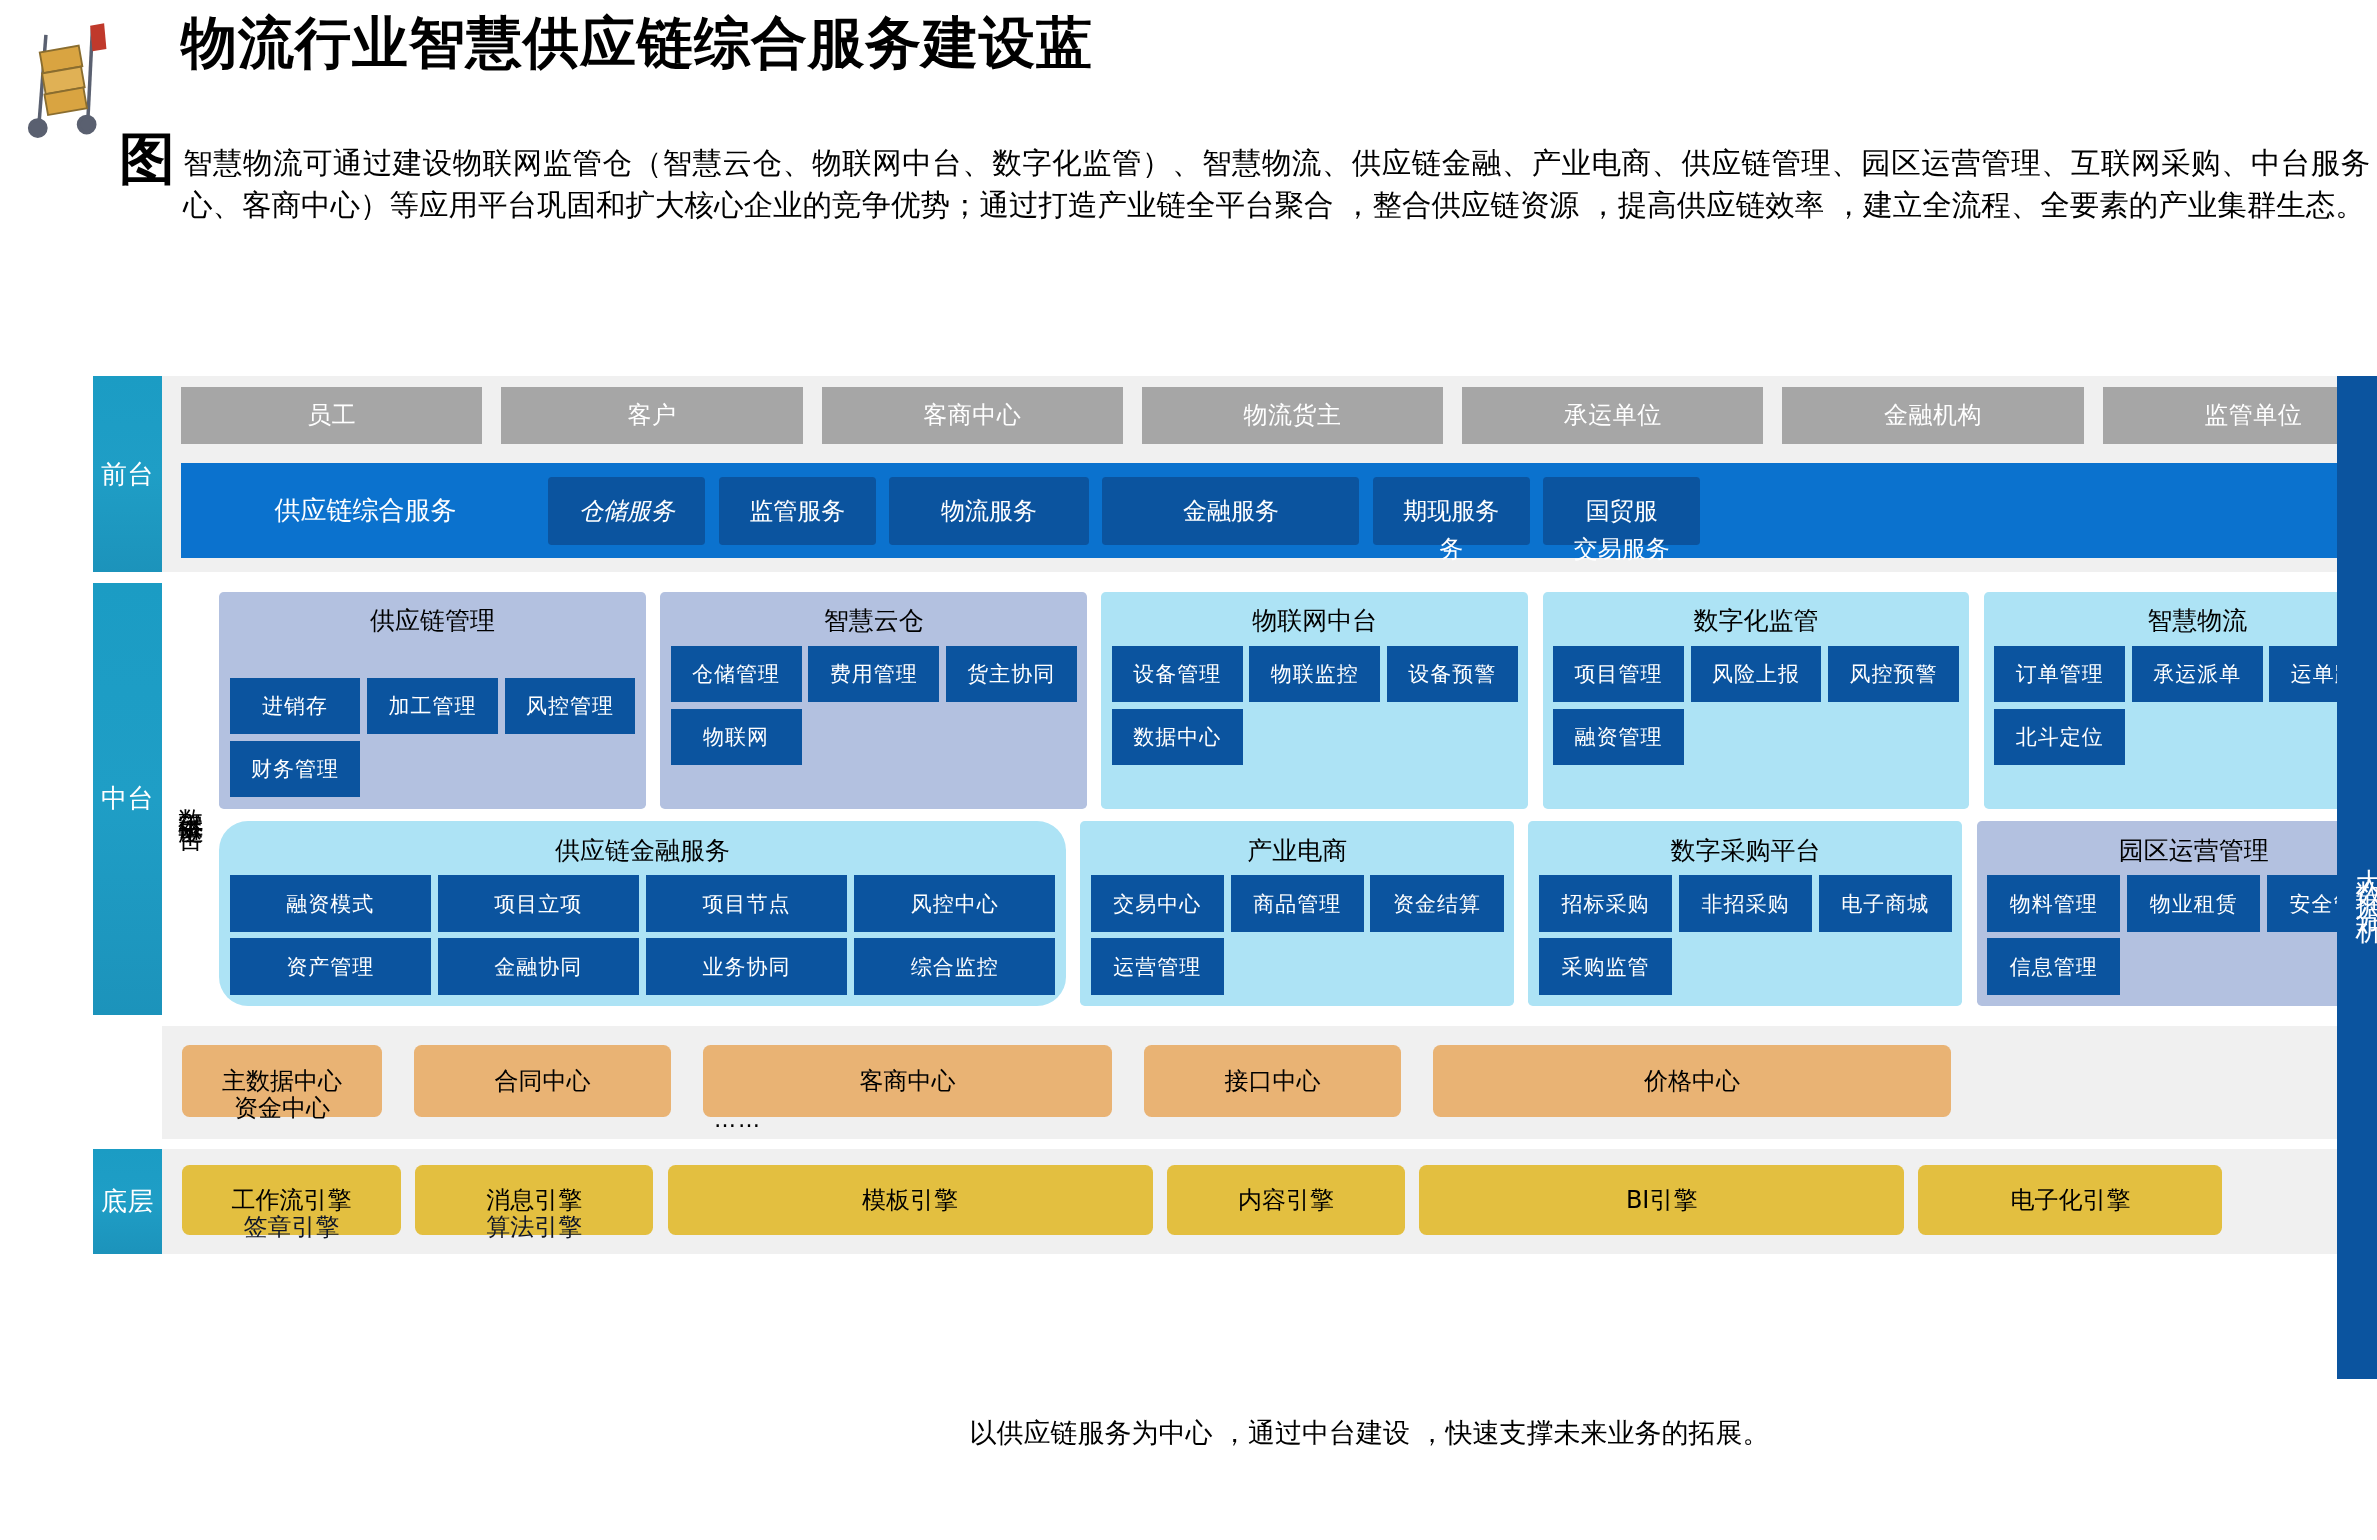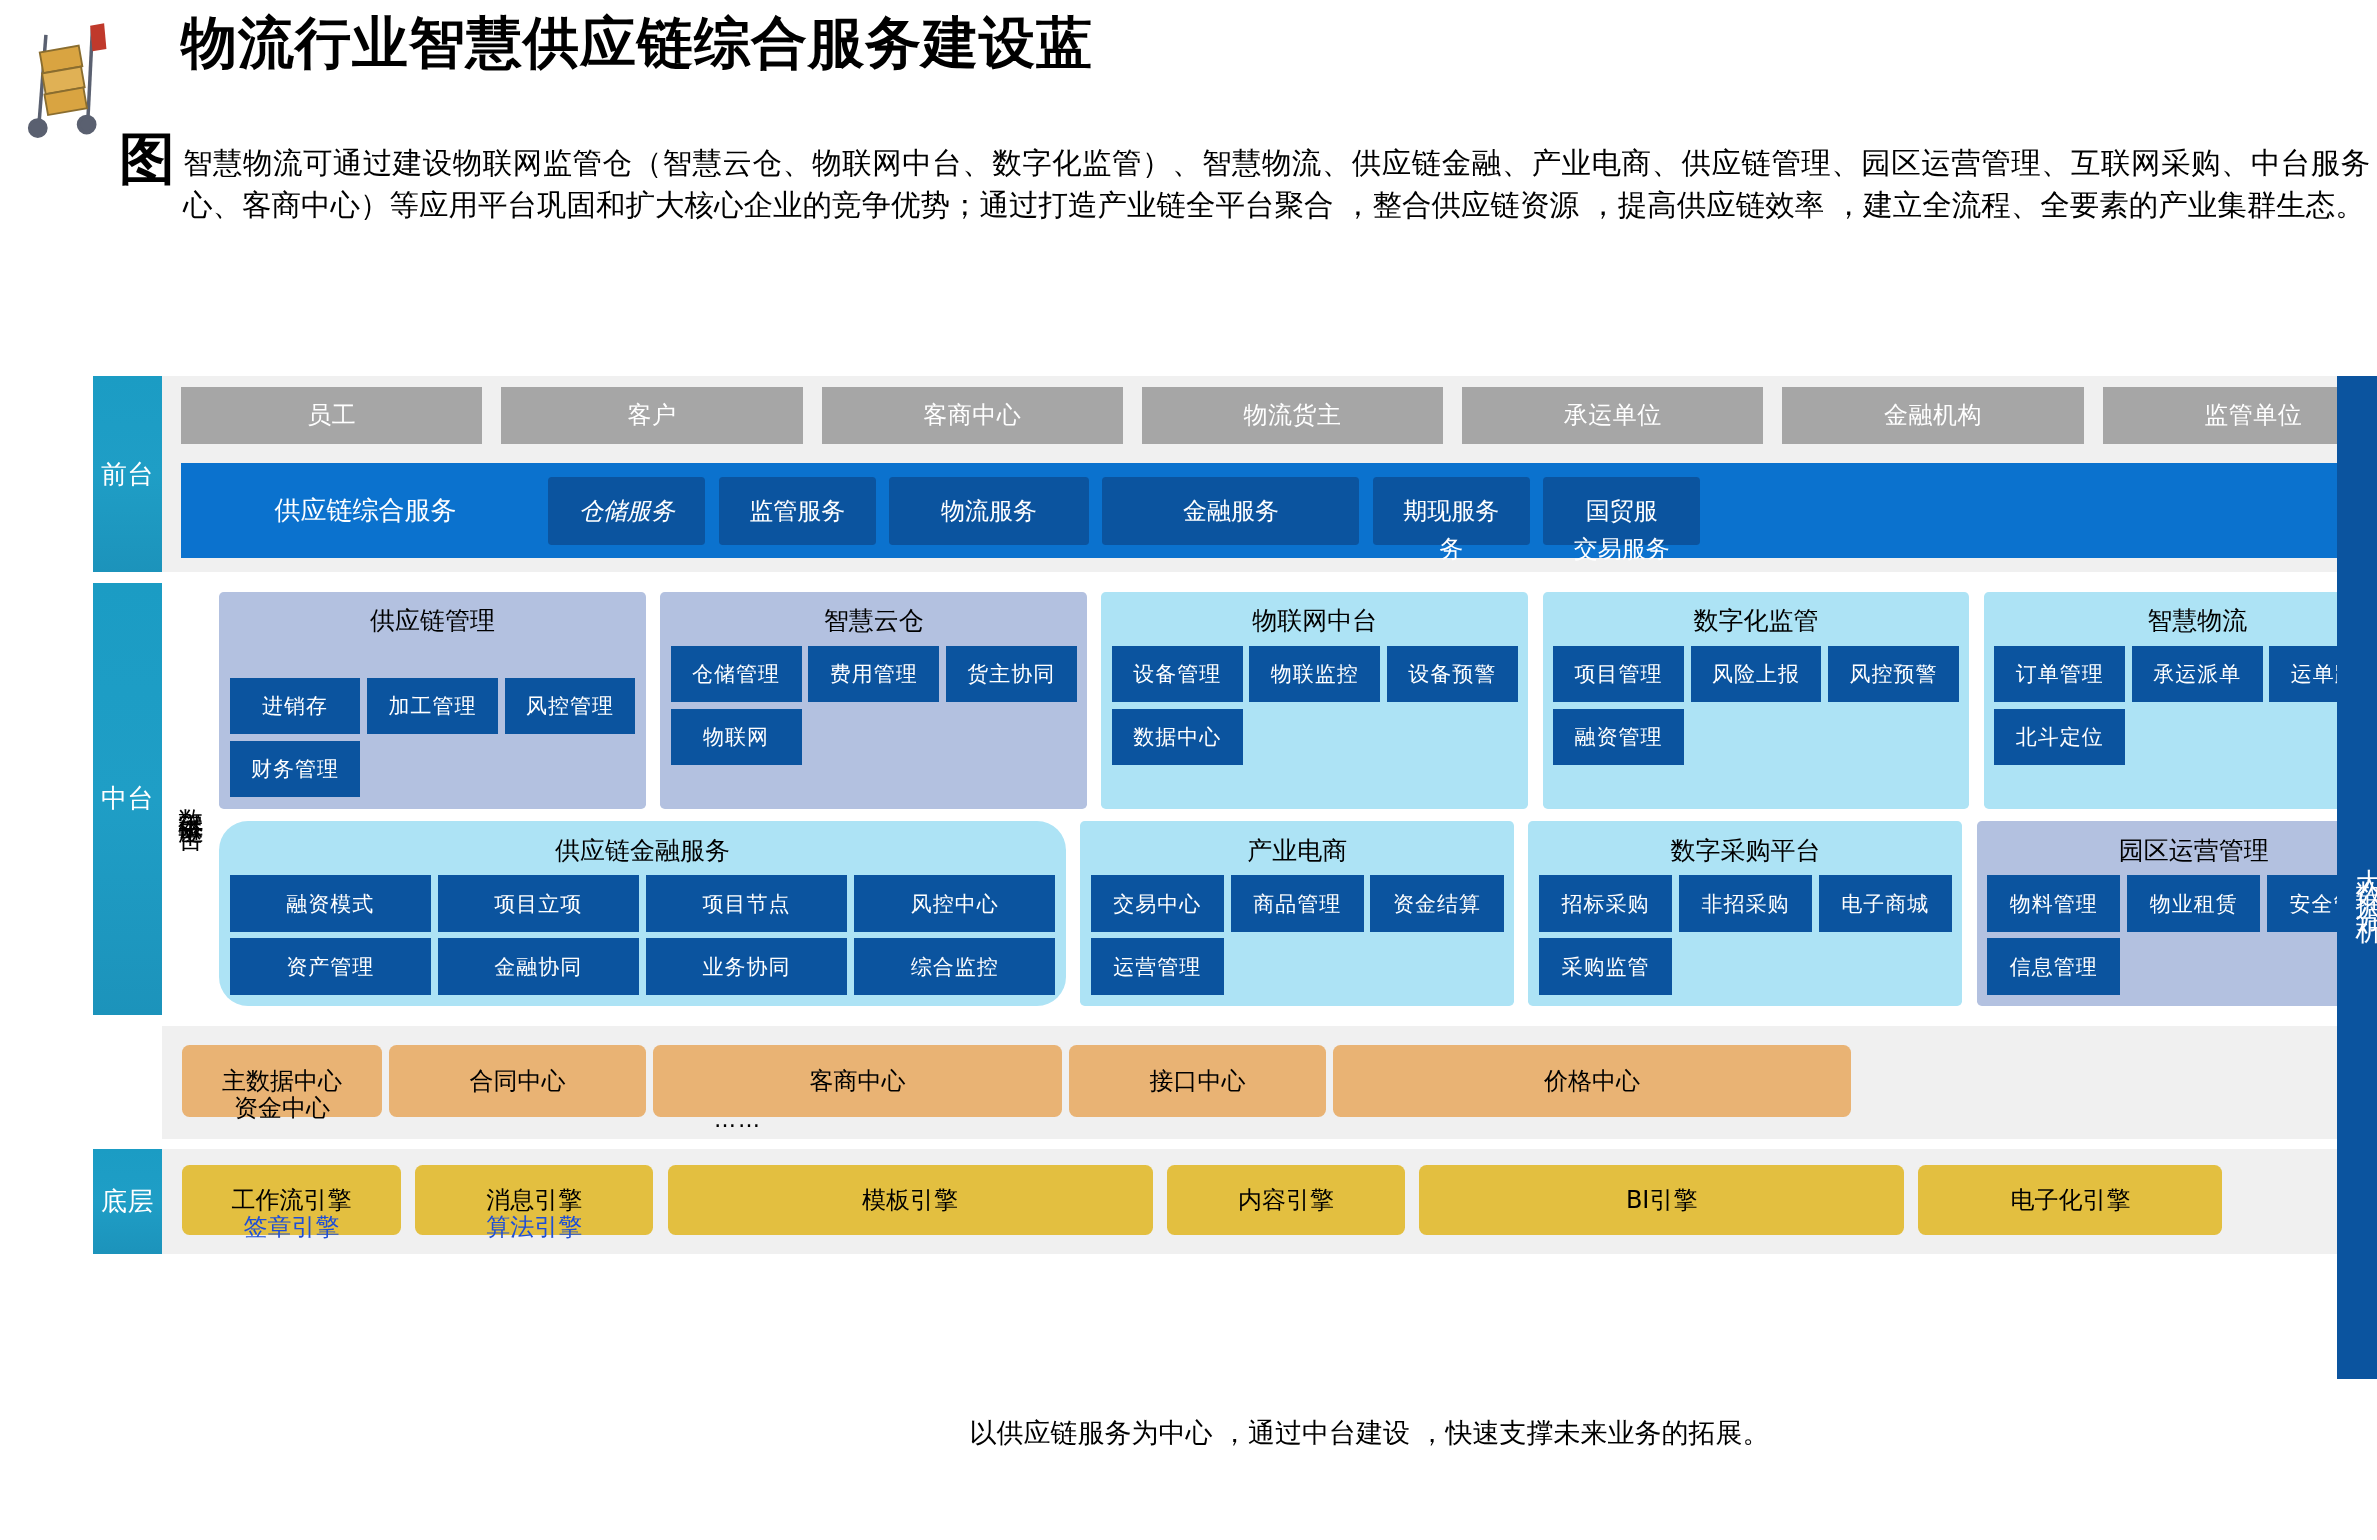--- a/index.html
+++ b/index.html
@@ -101,21 +101,21 @@
   .tile {
     background: #0b549f; color: #fff; font-size: 21px;
     text-align: center; padding: 14.3px 0; letter-spacing: 1px;
   }
 
   
   .ctr-body { padding: 19px 20px 22px 20px; display: flex; align-items: center; }
   .ctr-chip {
     background: #e9b374; border-radius: 7.6px; color: #000;
     font-size: 24px; text-align: center; padding: 20px 0;
-    margin-right: 7px; position: relative;
+    margin-right: 32px; position: relative;
   }
   .ctr-chip:last-child { margin-right: 0; }
   .ctr-chip .over {
     position: absolute; left: 0; right: 0; top: 47px;
     font-size: 24px; color: #000; text-align: center; white-space: nowrap;
   }
   .dots {
     position: absolute; left: 552px; bottom: 6.7px;
     font-size: 22px; color: #000; letter-spacing: 1.9px;
   }
@@ -123,21 +123,21 @@
   
   .btm-body { padding: 16px 20px 19px 20px; display: flex; align-items: center; }
   .eng-chip {
     background: #e3bf40; border-radius: 7.6px; color: #000;
     font-size: 24px; text-align: center; padding: 19px 0;
     margin-right: 14.3px; position: relative;
   }
   .eng-chip:last-child { margin-right: 0; }
   .eng-chip .over {
     position: absolute; left: 0; right: 0; top: 46px;
-    font-size: 24px; color: #1d4ed8; text-align: center; white-space: nowrap;
+    font-size: 24px; color: #0f172a; text-align: center; white-space: nowrap;
   }
 
   
   .bigdata {
     position: absolute; left: 2337px; top: 376px;
     width: 64px; height: 1003px;
     background: #0b549f; color: #fff;
     display: flex; align-items: center; justify-content: center;
     writing-mode: vertical-rl; font-size: 27px; letter-spacing: 12.4px;
     text-align: center;

